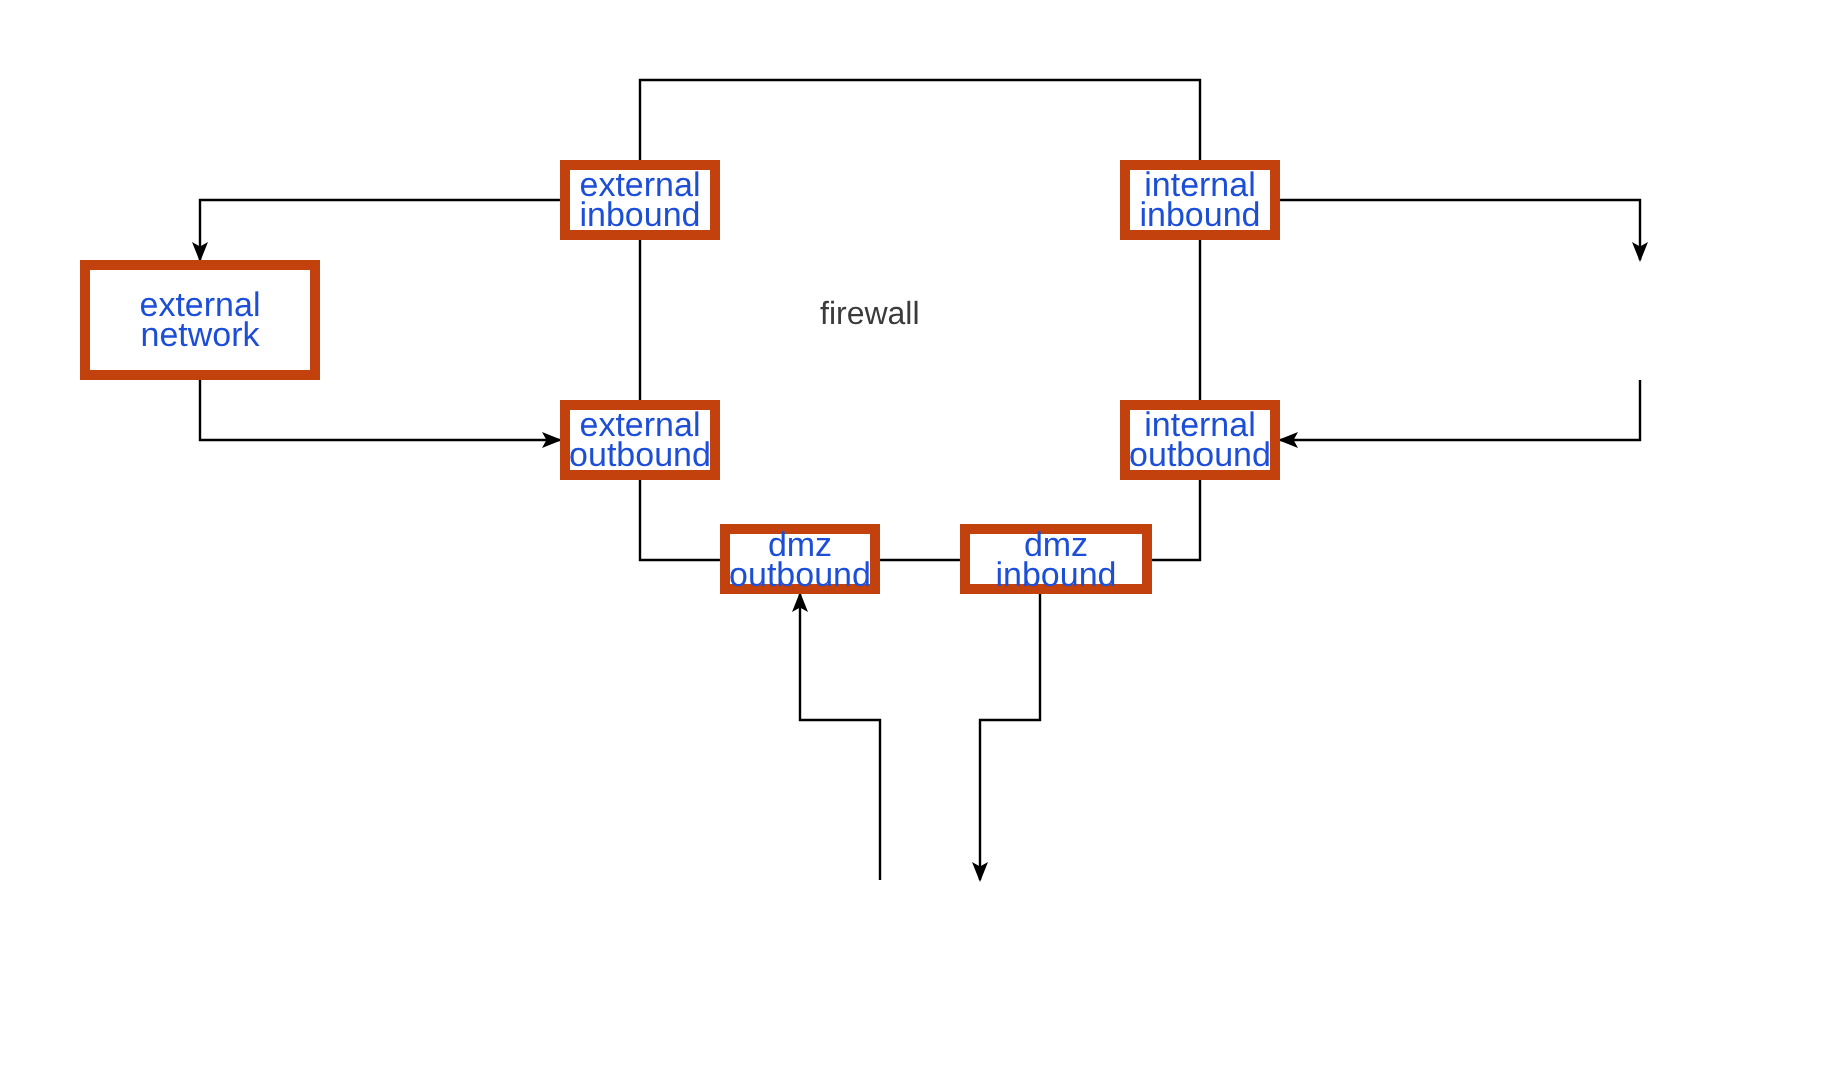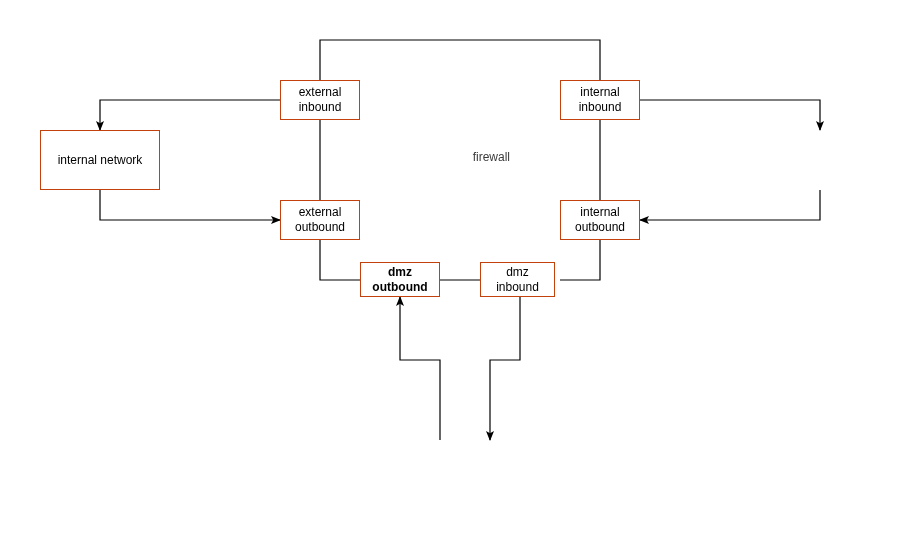--- a/index.html
+++ b/index.html
@@ -18,43 +18,43 @@
   #diagram-svg {
     position: absolute;
     left: 0;
     top: 0;
     width: 920px;
     height: 540px;
   }
   .node-box {
     position: absolute;
     box-sizing: border-box;
-    border: 1px solid #c2410c;
+    border: 5px solid #c2410c;
     background: #ffffff;
     display: flex;
     align-items: center;
     justify-content: center;
     text-align: center;
-    color: #000000;
-    font-size: 12px;
+    color: #1d4ed8;
+    font-size: 17px;
     line-height: 15px;
     font-family: "Liberation Sans", sans-serif;
   }
   .node-label {
     display: block;
     white-space: pre-line;
     padding: 0 3px;
   }
   .zone-label {
     position: absolute;
     color: #3b3b3b;
-    font-size: 12px;
+    font-size: 16px;
     line-height: 15px;
     font-family: "Liberation Sans", sans-serif;
-    text-align: right;
+    text-align: left;
     background: transparent;
   }
 </style>
 </head>
 <body>
 
 <div id="canvas">
 
   <svg id="diagram-svg" viewBox="0 0 920 540" xmlns="http://www.w3.org/2000/svg">
     <defs>
@@ -86,36 +86,36 @@
     <span class="node-label">external
 inbound</span>
   </div>
 
   <div class="node-box" style="left:560px; top:80px; width:80px; height:40px;">
     <span class="node-label">internal
 inbound</span>
   </div>
 
   <div class="node-box" style="left:40px; top:130px; width:120px; height:60px;">
-    <span class="node-label">internal network</span>
+    <span class="node-label">external network</span>
   </div>
 
 
   <div class="node-box" style="left:280px; top:200px; width:80px; height:40px;">
     <span class="node-label">external
 outbound</span>
   </div>
 
   <div class="node-box" style="left:560px; top:200px; width:80px; height:40px;">
     <span class="node-label">internal
 outbound</span>
   </div>
 
-  <div class="node-box" style="left:360px; top:262px; width:80px; height:35px;font-weight:bold;">
+  <div class="node-box" style="left:360px; top:262px; width:80px; height:35px;">
     <span class="node-label">dmz outbound</span>
   </div>
 
-  <div class="node-box" style="left:480px; top:262px; width:75px; height:35px;">
+  <div class="node-box" style="left:480px; top:262px; width:96px; height:35px;">
     <span class="node-label">dmz inbound</span>
   </div>
 
 
 </div>
 
 </body></html>

